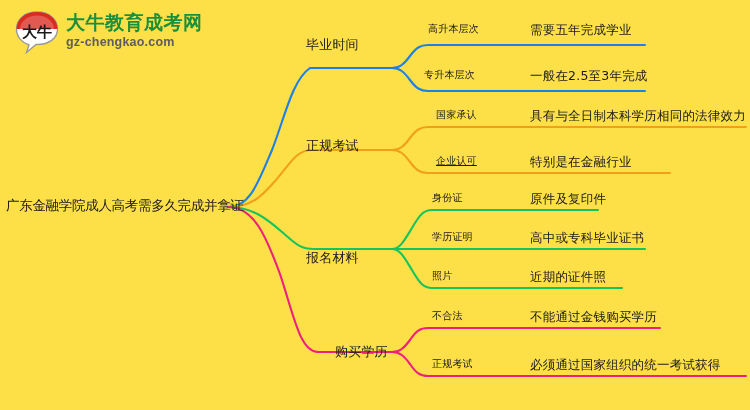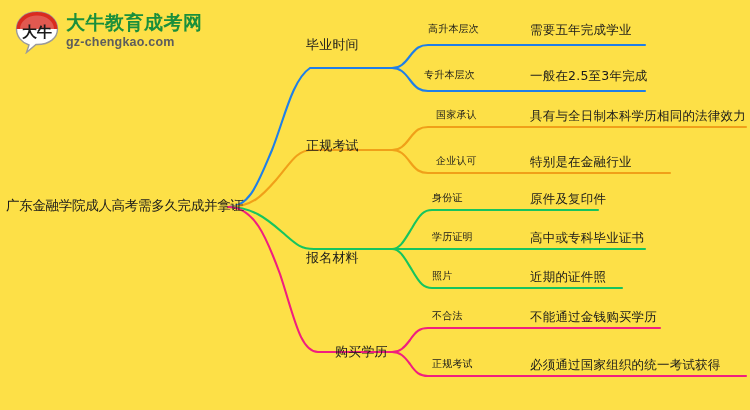--- a/index.html
+++ b/index.html
@@ -148,21 +148,21 @@
   <div class="node-text sub-detail" style="left:530px; top:24px;">需要五年完成学业</div>
 
   <div class="node-text sub-label" style="left:424px; top:70px;">专升本层次</div>
   <div class="node-text sub-detail" style="left:530px; top:70px;">一般在2.5至3年完成</div>
 
   <div class="node-text branch-label" style="left:306px; top:139px;">正规考试</div>
 
   <div class="node-text sub-label" style="left:436px; top:110px;">国家承认</div>
   <div class="node-text sub-detail" style="left:530px; top:110px;">具有与全日制本科学历相同的法律效力</div>
 
-  <div class="node-text sub-label" style="left:436px; top:156px;">企业认可</div>
+  <div class="node-text sub-label" style="left:436px; top:156px;text-decoration:underline;">企业认可</div>
   <div class="node-text sub-detail" style="left:530px; top:156px;">特别是在金融行业</div>
 
   <div class="node-text branch-label" style="left:306px; top:239px;margin-top:12px;">报名材料</div>
 
   <div class="node-text sub-label" style="left:432px; top:193px;">身份证</div>
   <div class="node-text sub-detail" style="left:530px; top:193px;">原件及复印件</div>
 
   <div class="node-text sub-label" style="left:432px; top:232px;">学历证明</div>
   <div class="node-text sub-detail" style="left:530px; top:232px;">高中或专科毕业证书</div>
 

